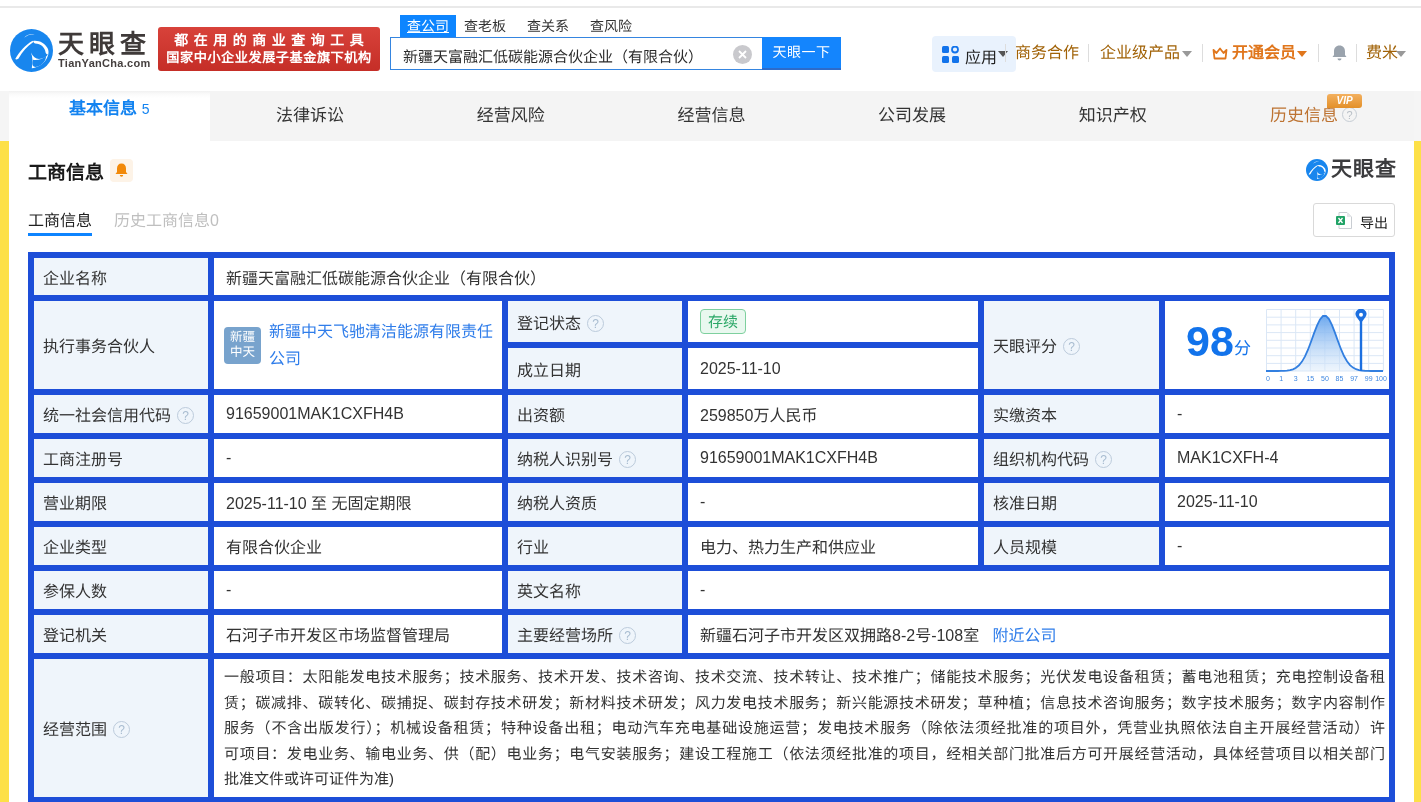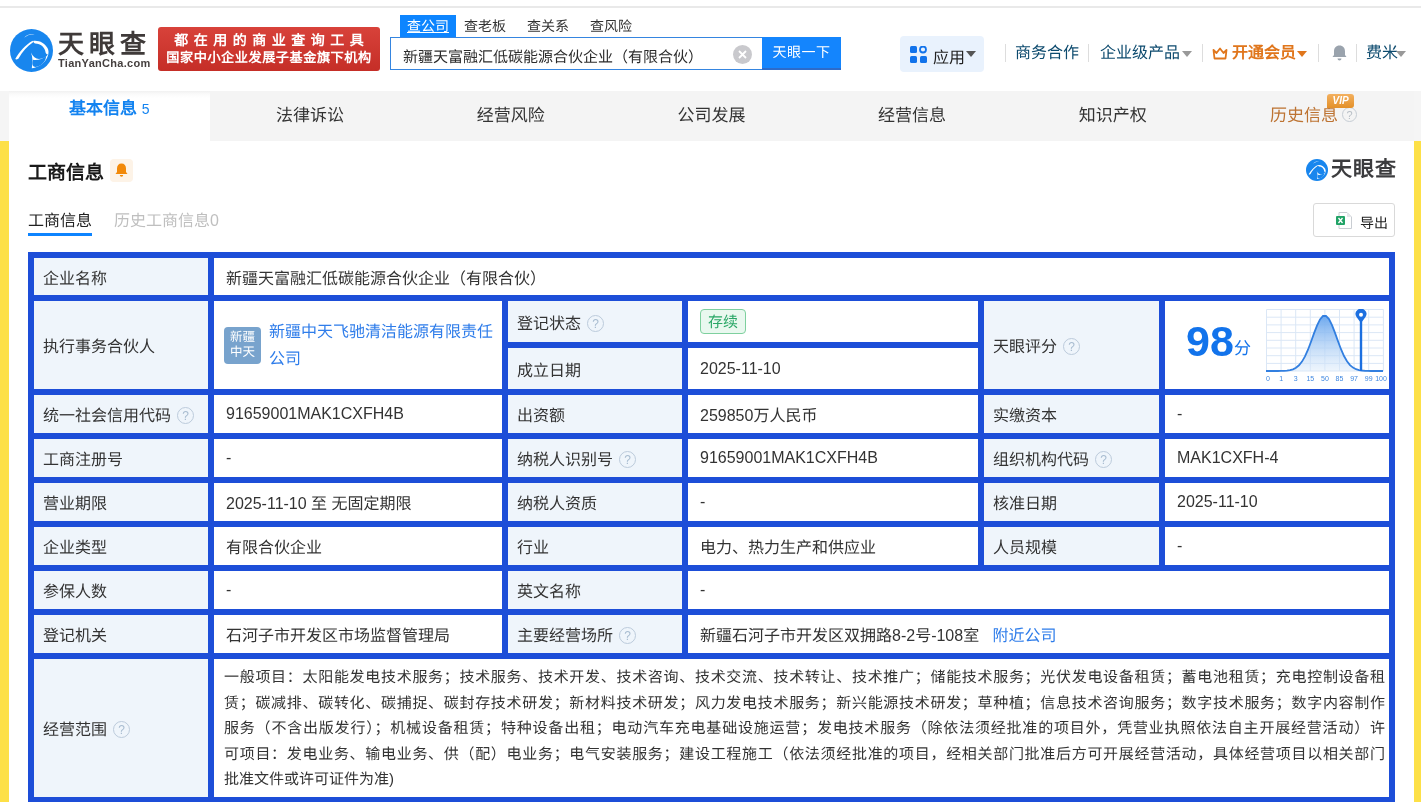--- a/index.html
+++ b/index.html
@@ -19,25 +19,25 @@
 .stabs { position:absolute; left:400px; top:15px; height:22px; }
 .stab { display:inline-block; font-size:14px; color:#333; margin-right:21px; vertical-align:top; line-height:22px;}
 .stab.on { background:#0d85ff; color:#fff; padding:0 7px; line-height:22px; margin-right:8px;}
 .stab.on u { }
 .sbox { position:absolute; left:390px; top:37px; width:373px; height:33px; background:#fff; border:1px solid #3585e0; }
 .sbox .q { position:absolute; left:12px; top:7px; font-size:15px; color:#2b2b2b; }
 .clr { position:absolute; left:342px; top:7px; width:19px; height:19px; background:#c9c9cd; border-radius:50%; }
 .sbtn { position:absolute; left:762px; top:37px; width:79px; height:33px; background:#1485fd; color:#fff; font-size:14px; text-align:center; line-height:31px; letter-spacing:0.5px; border-bottom:2px solid #2d6bc9; box-sizing:border-box;}
 
 .rm { position:absolute; top:0; left:0; width:1421px; height:91px; }
-.appbtn { position:absolute; left:900px; top:36px; width:84px; height:36px; background:#e9f2fd; border-radius:4px; }
+.appbtn { position:absolute; left:932px; top:36px; width:84px; height:36px; background:#e9f2fd; border-radius:4px; }
 .appbtn .t { position:absolute; left:33px; top:8px; font-size:16px; color:#222; }
 .caret { display:inline-block; width:0; height:0; border-left:5px solid transparent; border-right:5px solid transparent; border-top:6px solid #555; }
 .rm .sep { position:absolute; top:44px; width:1px; height:18px; background:#ddd; }
-.rtxt { position:absolute; top:44px; font-size:16px; color:#0c4a6e; line-height:18px;}
+.rtxt { position:absolute; top:44px; font-size:16px; color:#a16207; line-height:18px;}
 .orange { color:#e0761c; }
 </style>
 </head>
 <body>
 <div class="hdr">
   <div class="topline"></div>
   <svg class="logo-c" width="43" height="43" viewBox="0 0 46 46">
     <circle cx="23" cy="23" r="23" fill="#1886ee"></circle>
     <path d="M15.2,9.3 C18.9,6.5 23.2,5.3 27,5.9 C23,4.7 18.3,5.7 15.2,9.3 Z" fill="#fff"></path>
     <path d="M24.2,12.6 C16.8,16.7 10.1,24 5.6,32.1 C6.8,33 8.6,32.3 9.3,31.4 C13.3,24.2 18.3,18.3 24.7,14.2 C24.8,13.6 24.6,13 24.2,12.6 Z" fill="#fff"></path>
@@ -94,25 +94,25 @@
     <div class="rtxt" style="left:1366px">费米</div>
     <span class="caret" style="position:absolute;left:1396px;top:51px;border-top-color:#999"></span>
   </div>
 </div>
 
 <div style="position:relative;width:1421px;height:50px;background:#f5f5f5;">
   <div style="position:absolute;left:9px;top:0;width:1405px;height:50px;background:#f4f4f4;display:flex;">
     <div style="width:200.7px;background:linear-gradient(180deg,#f1f1f1 0,#fafafa 3px,#fff 7px);text-align:center;line-height:36px;font-size:17px;color:#1383f0;font-weight:700;">基本信息 <span style="font-weight:400;font-size:14px;">5</span></div>
     <div class="ntab">法律诉讼</div>
     <div class="ntab">经营风险</div>
+    <div class="ntab">经营信息</div>
     <div class="ntab">公司发展</div>
-    <div class="ntab">经营信息</div>
     <div class="ntab">知识产权</div>
     <div class="ntab" style="color:#bd7332;position:relative;">历史信息<span style="display:inline-block;width:15px;height:15px;border:1px solid #c6cdd4;border-radius:50%;color:#b8bfc6;font-size:11px;line-height:15px;vertical-align:2px;margin-left:4px;font-weight:400;">?</span>
-      <span style="position:absolute;left:114px;top:3px;width:27px;height:14px;background:linear-gradient(180deg,#f3b05f,#e39029);border-radius:3px 3px 3px 0;color:#fff;font-size:10px;font-weight:700;font-style:italic;line-height:14px;text-align:center;">VIP</span>
+      <span style="position:absolute;left:114px;top:3px;width:35px;height:14px;background:linear-gradient(180deg,#f3b05f,#e39029);border-radius:3px 3px 3px 0;color:#fff;font-size:10px;font-weight:700;font-style:italic;line-height:14px;text-align:center;">VIP</span>
     </div>
   </div>
 </div>
 <style>
 .ntab { width:200.7px; text-align:center; line-height:50px; font-size:17px; color:#333; }
 </style>
 
 <div style="position:relative;width:1421px;height:661px;background:#fde047;">
   <div id="content" style="position:absolute;left:9px;top:0;width:1405px;height:661px;background:#fff;">
     <div style="position:absolute;left:19px;top:16px;font-size:19px;font-weight:700;color:#1a1a1a;">工商信息</div>

